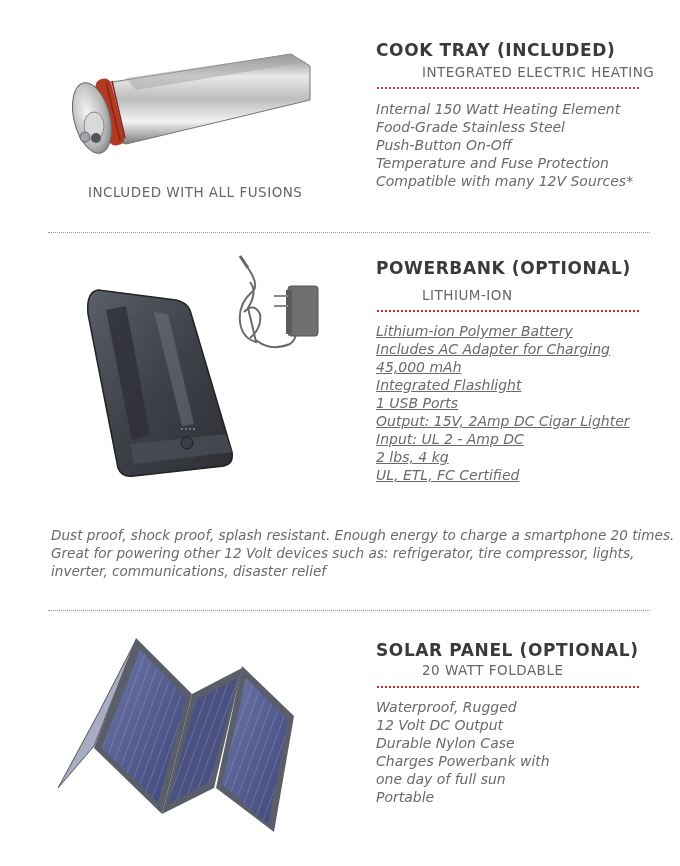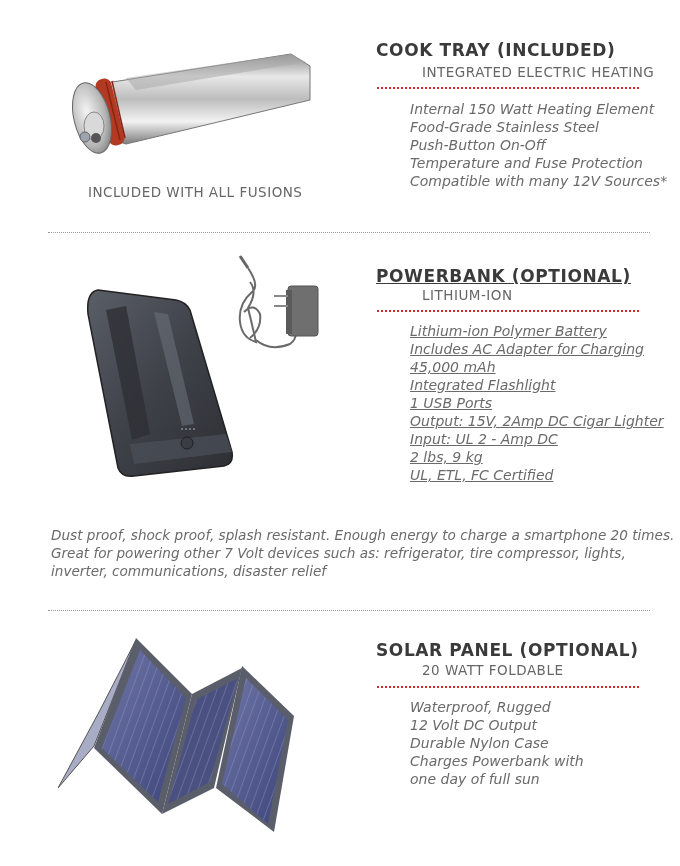--- a/index.html
+++ b/index.html
@@ -5,21 +5,21 @@
   html, body { margin:0; padding:0; background:#ffffff; }
   body { width:680px; height:866px; position:relative; overflow:hidden;
          font-family:"DejaVu Sans", sans-serif; color:#555; }
   .abs { position:absolute; }
   .title { font-family:"DejaVu Sans", sans-serif; font-weight:bold; font-size:17px;
            color:#3a3a3a; letter-spacing:0.6px; white-space:nowrap;text-align:center; }
   .subtitle { font-size:13.5px; color:#666; letter-spacing:0.5px; white-space:nowrap;margin-left:46px; }
   .red-dots { height:0; border-top:2px dotted #d42a2a; width:262px; }
   .grey-dots { height:0; border-top:1px dotted #9a9a9a; width:602px; }
   .specs { font-style:italic; font-size:14px; line-height:18px; color:#6a6a6a; white-space:nowrap; }
-  .specs div { height:18px;margin-left:34px; }
+  .specs div { height:18px; }
   .caption { font-size:13.5px; color:#666; letter-spacing:0.5px; white-space:nowrap; }
   .para { font-style:italic; font-size:13.6px; line-height:18px; color:#6a6a6a; width:630px; }
 </style>
 </head>
 <body>
 
 <div>
   <svg class="abs" style="left:66px;top:48px;" width="248" height="112" viewBox="0 0 248 112">
     <defs>
       <linearGradient id="steel" x1="0" y1="0" x2="0" y2="1">
@@ -84,36 +84,36 @@
     <line x1="10" y1="4" x2="18" y2="16" stroke="#666" stroke-width="3"></line>
     <path d="M18 16 Q30 34 22 40 Q8 52 10 70 Q12 86 26 90 Q22 72 18 56 Q28 40 20 30" fill="none" stroke="#6a6a6a" stroke-width="2"></path>
     <path d="M14 60 Q24 50 30 62 Q32 76 20 86" fill="none" stroke="#6a6a6a" stroke-width="2"></path>
     <path d="M26 88 Q40 100 60 92 Q66 88 66 80" fill="none" stroke="#6a6a6a" stroke-width="2"></path>
     <rect x="58" y="34" width="30" height="50" rx="3" fill="#6f6f6f" stroke="#555"></rect>
     <rect x="56" y="38" width="6" height="44" fill="#5a5a5a"></rect>
     <line x1="44" y1="44" x2="58" y2="44" stroke="#888" stroke-width="2"></line>
     <line x1="44" y1="54" x2="58" y2="54" stroke="#888" stroke-width="2"></line>
   </svg>
 
-  <div class="abs title" style="left:376px;top:266px;text-decoration:underline;">POWERBANK (OPTIONAL)</div>
+  <div class="abs title" style="left:376px;top:258px;">POWERBANK (OPTIONAL)</div>
   <div class="abs subtitle" style="left:376px;top:287px;">LITHIUM-ION</div>
   <div class="abs red-dots" style="left:377px;top:310px;"></div>
   <div class="abs specs" style="left:376px;top:322px;text-decoration:underline;">
     <div>Lithium-ion Polymer Battery</div>
     <div>Includes AC Adapter for Charging</div>
     <div>45,000 mAh</div>
     <div>Integrated Flashlight</div>
     <div>1 USB Ports</div>
     <div>Output:  15V, 2Amp DC Cigar Lighter</div>
     <div>Input: UL 2 - Amp DC</div>
-    <div>2 lbs, 9 kg</div>
+    <div>2 lbs, 4 kg</div>
     <div>UL, ETL, FC Certified</div>
   </div>
 
-  <div class="abs para" style="left:51px;top:526px;">Dust proof, shock proof, splash resistant. Enough energy to charge a smartphone 20 times. Great for powering other 7 Volt devices such as: refrigerator, tire compressor, lights, inverter, communications, disaster relief</div>
+  <div class="abs para" style="left:51px;top:526px;">Dust proof, shock proof, splash resistant. Enough energy to charge a smartphone 20 times. Great for powering other 12 Volt devices such as: refrigerator, tire compressor, lights, inverter, communications, disaster relief</div>
 </div>
 
 <div class="abs grey-dots" style="left:48px;top:610px;"></div>
 
 <div>
   <svg class="abs" style="left:58px;top:634px;" width="240" height="204" viewBox="0 0 240 204">
     <defs>
       <linearGradient id="sp" x1="0" y1="0" x2="1" y2="1">
         <stop offset="0" stop-color="#6f76a8"></stop>
         <stop offset="1" stop-color="#3d4479"></stop>
@@ -136,14 +136,15 @@
 
   <div class="abs title" style="left:376px;top:640px;">SOLAR PANEL (OPTIONAL)</div>
   <div class="abs subtitle" style="left:376px;top:662px;text-align:right;">20 WATT FOLDABLE</div>
   <div class="abs red-dots" style="left:377px;top:686px;"></div>
   <div class="abs specs" style="left:376px;top:698px;">
     <div>Waterproof, Rugged</div>
     <div>12 Volt DC Output</div>
     <div>Durable Nylon Case</div>
     <div>Charges Powerbank with</div>
     <div>one day of full sun</div>
+    <div>Portable</div>
   </div>
 </div>
 
 </body></html>

